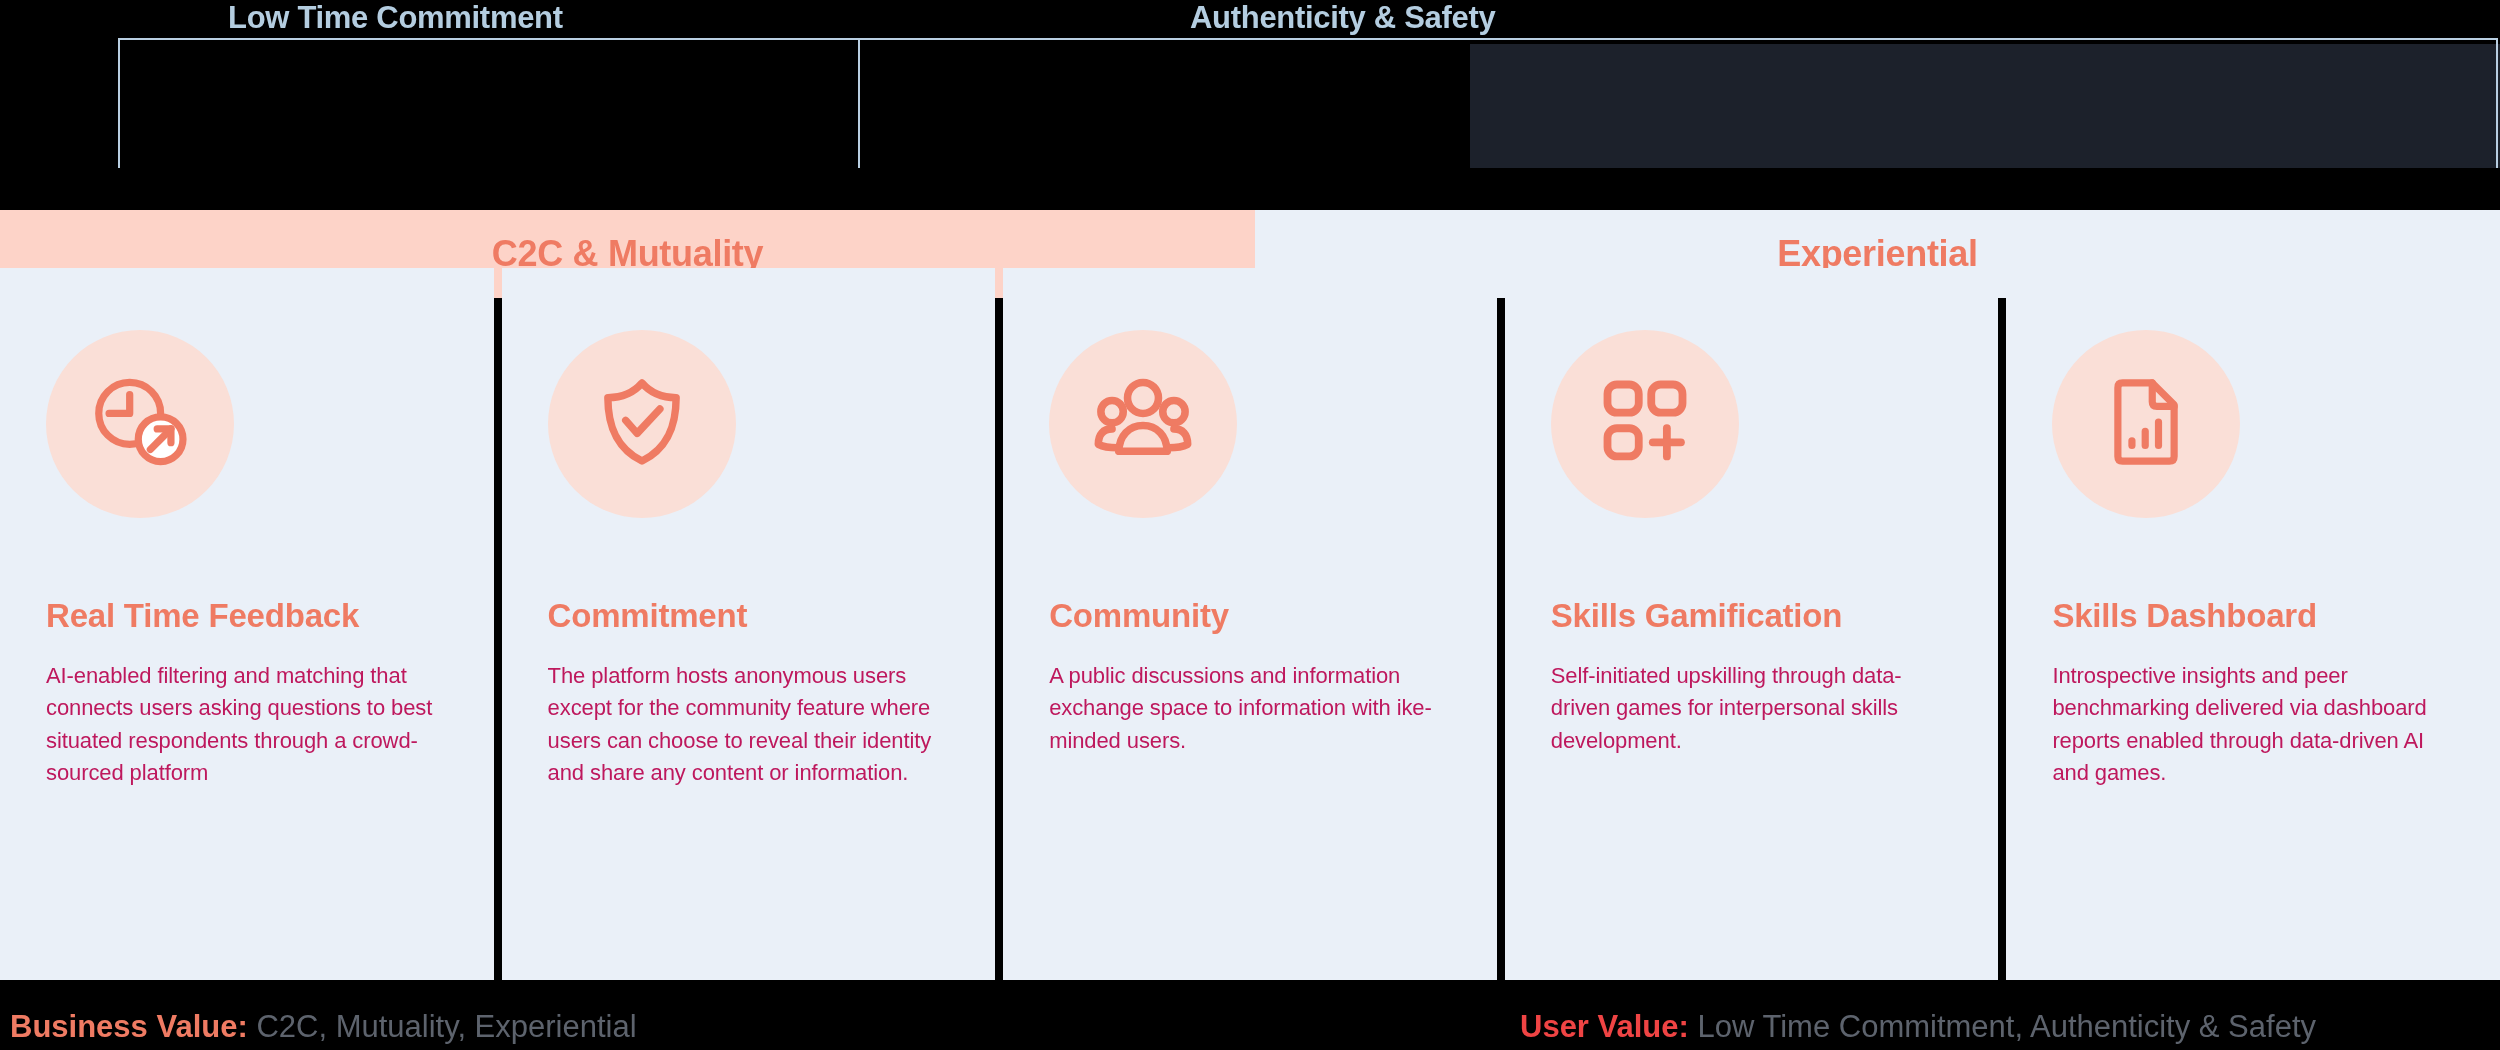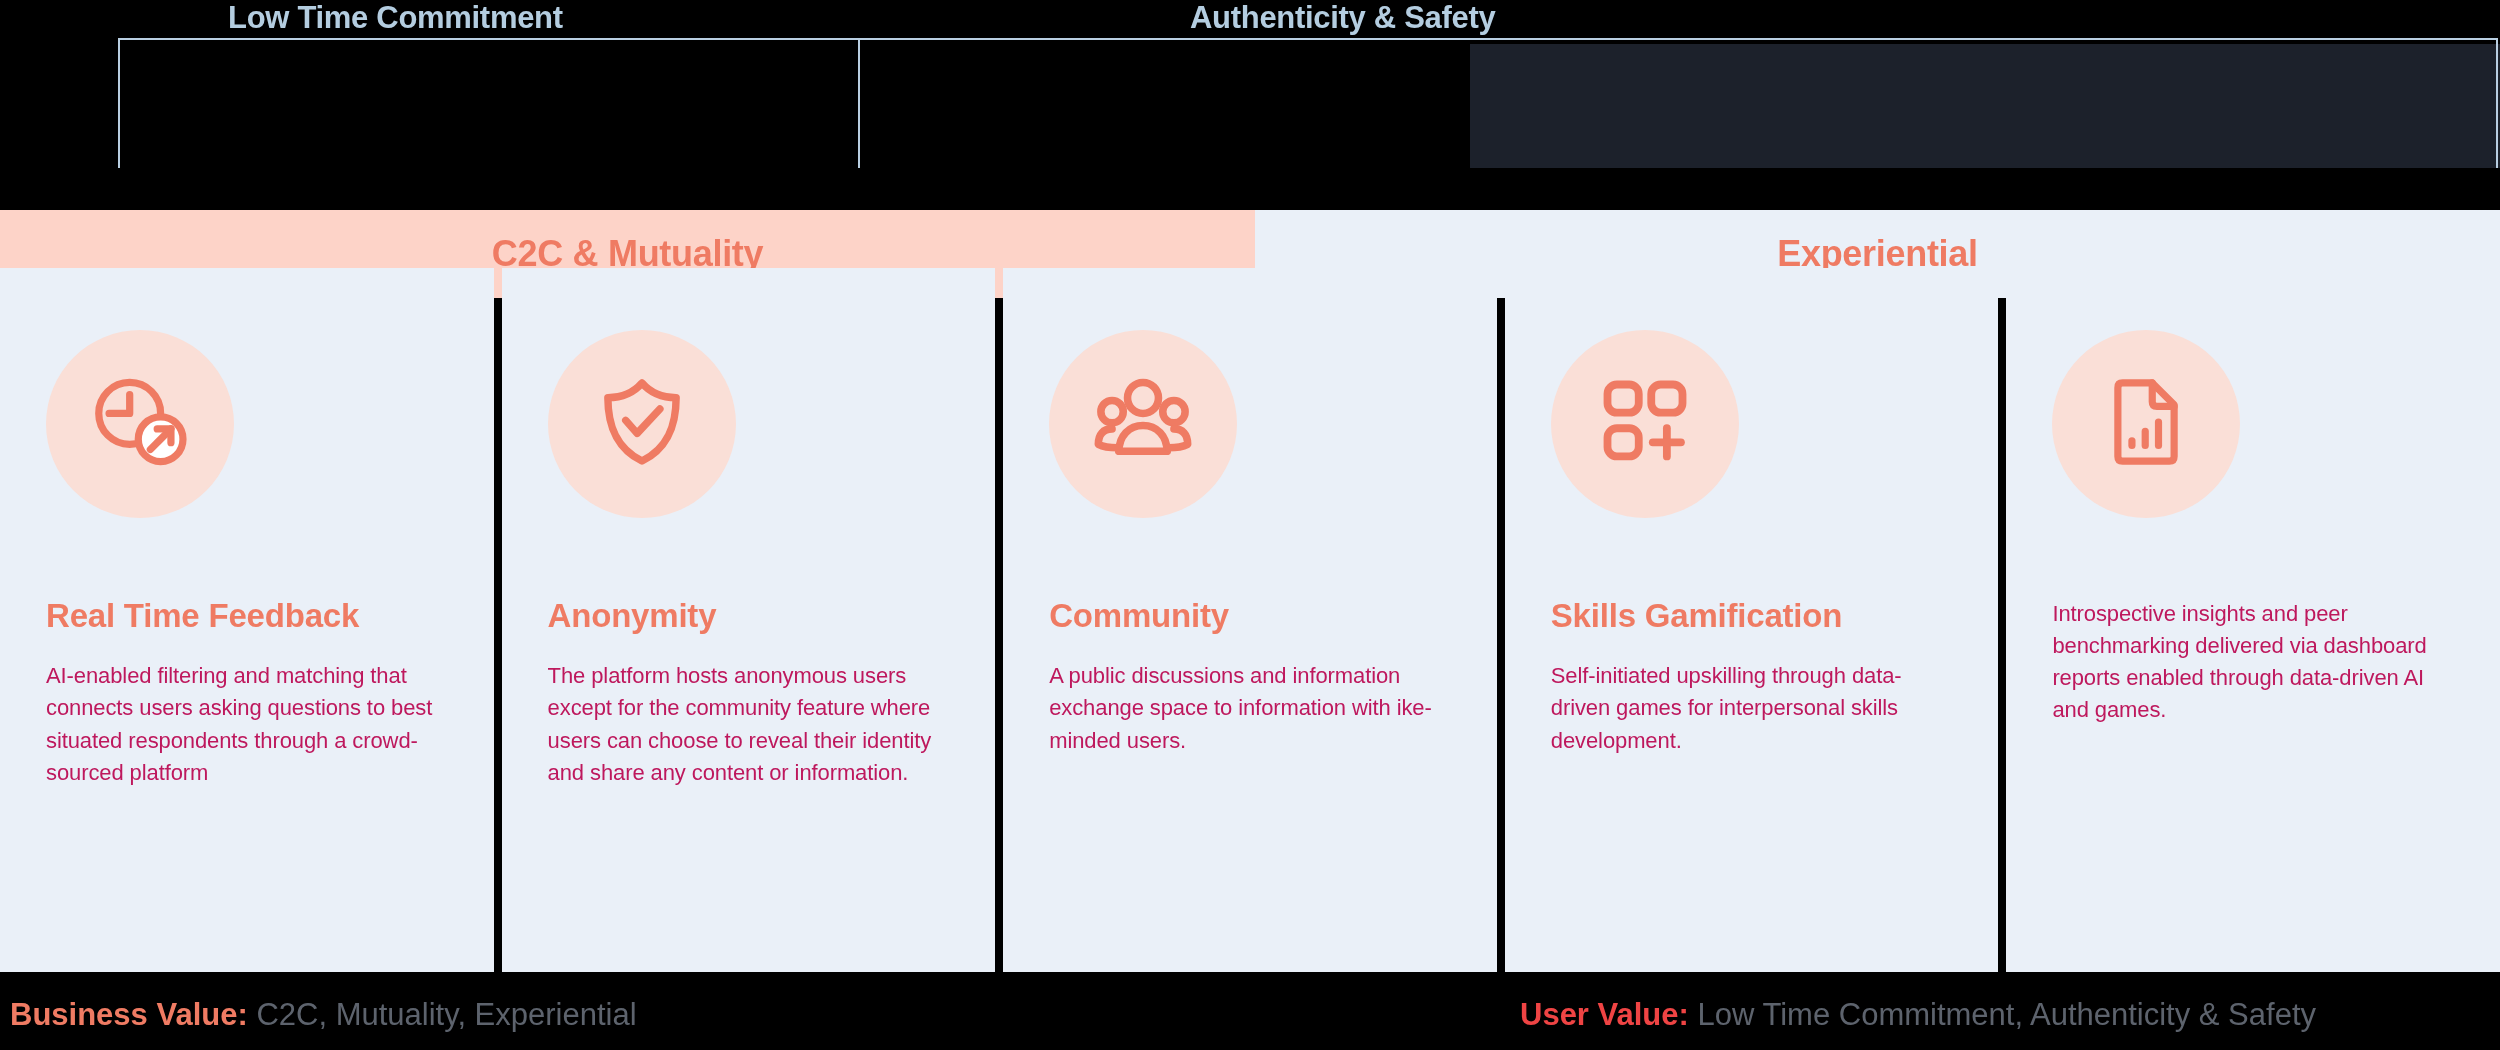--- a/index.html
+++ b/index.html
@@ -65,21 +65,21 @@
   .card-title {
     color: #ef7b63; font-size: 33px; font-weight: 700;
     letter-spacing: -0.2px; margin-bottom: 26px; line-height: 1.1;
   }
   .card-body {
     color: #be185d; font-size: 22px; line-height: 1.46; letter-spacing: -0.1px;
   }
 
   
   .footer {
-    position: absolute; left: 0; bottom: 12px; width: 2500px; height: 66px;
+    position: absolute; left: 0; bottom: 0; width: 2500px; height: 66px;
     background: #000;
   }
   .foot-item {
     position: absolute; bottom: 8px;
     font-size: 31px; white-space: nowrap; line-height: 1;
   }
   .foot-left { left: 10px; }
   .foot-right { left: 1520px; }
   .foot-key { font-weight: 700; }
   .key-biz { color: #ef7b63; }
@@ -134,21 +134,21 @@
 
     <div class="card">
       <div class="icon-circle">
         <span>
           <svg width="104" height="104" viewBox="0 0 64 64" fill="none" stroke="#ef7b63" stroke-width="4.6" stroke-linecap="round" stroke-linejoin="round">
             <path d="M32 8 C26 15 18 17 11 17 C11 34 16 48 32 56 C48 48 53 34 53 17 C46 17 38 15 32 8 Z"></path>
             <path d="M22 31 L29 39 L43 24"></path>
           </svg>
         </span>
       </div>
-      <div class="card-title">Anonymity</div>
+      <div class="card-title">Commitment</div>
       <div class="card-body">The platform hosts anonymous users except for the community feature where users can choose to reveal their identity and share any content or information.</div>
     </div>
 
     <div class="card">
       <div class="icon-circle">
         <span>
           <svg width="110" height="110" viewBox="0 0 64 64" fill="none" stroke="#ef7b63" stroke-width="4.4" stroke-linecap="round" stroke-linejoin="round">
             <circle cx="32" cy="18" r="9"></circle>
             <circle cx="14" cy="26" r="6.5"></circle>
             <circle cx="50" cy="26" r="6.5"></circle>
@@ -184,20 +184,21 @@
         <span>
           <svg width="100" height="100" viewBox="0 0 64 64" fill="none" stroke="#ef7b63" stroke-width="4.6" stroke-linecap="round" stroke-linejoin="round">
             <path d="M14 10 C14 8 15 7 17 7 H36 L50 21 V54 C50 56 49 57 47 57 H17 C15 57 14 56 14 54 Z"></path>
             <path d="M36 7 V19 C36 21 37 22 39 22 H50"></path>
             <path d="M23 47 V44"></path>
             <path d="M31.5 47 V38"></path>
             <path d="M40 47 V32"></path>
           </svg>
         </span>
       </div>
+      <div class="card-title">Skills Dashboard</div>
       <div class="card-body">Introspective insights and peer benchmarking delivered via dashboard reports enabled through data-driven AI and games.</div>
     </div>
   </div>
 
   <div class="footer">
     <div class="foot-item foot-left">
       <span class="foot-key key-biz">Business Value:</span><span class="foot-val"> C2C, Mutuality, Experiential</span>
     </div>
     <div class="foot-item foot-right">
       <span class="foot-key key-user">User Value:</span><span class="foot-val"> Low Time Commitment, Authenticity &amp; Safety</span>

